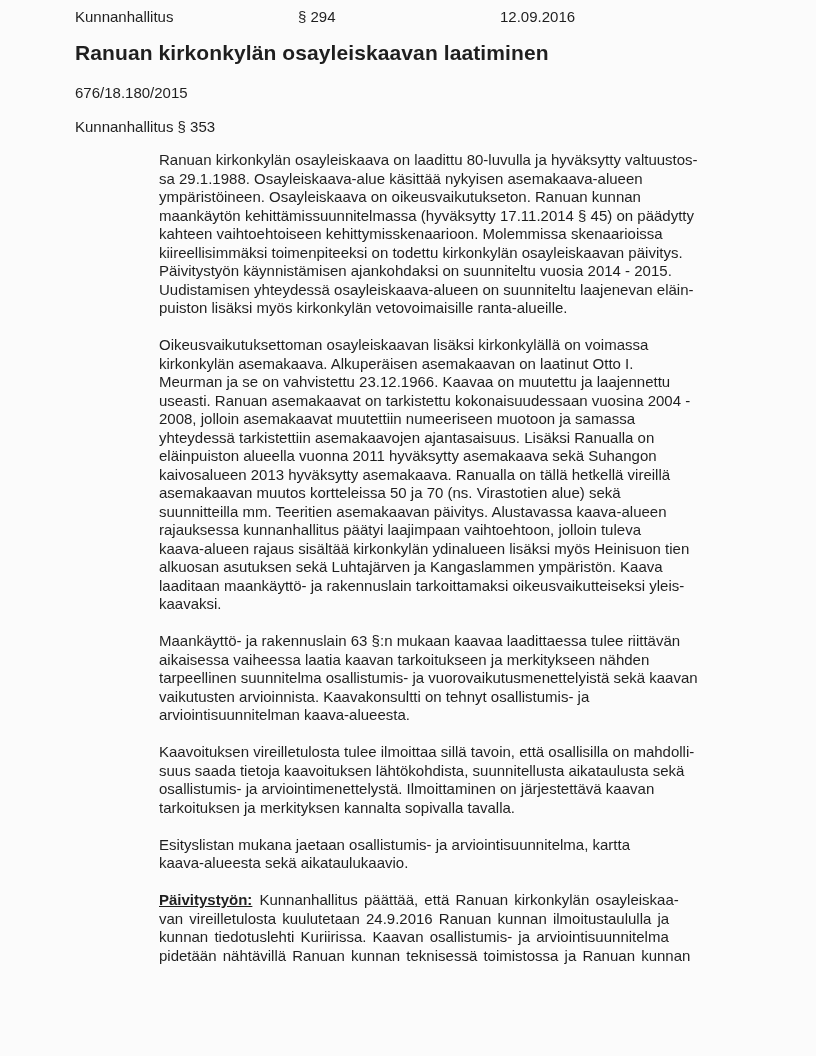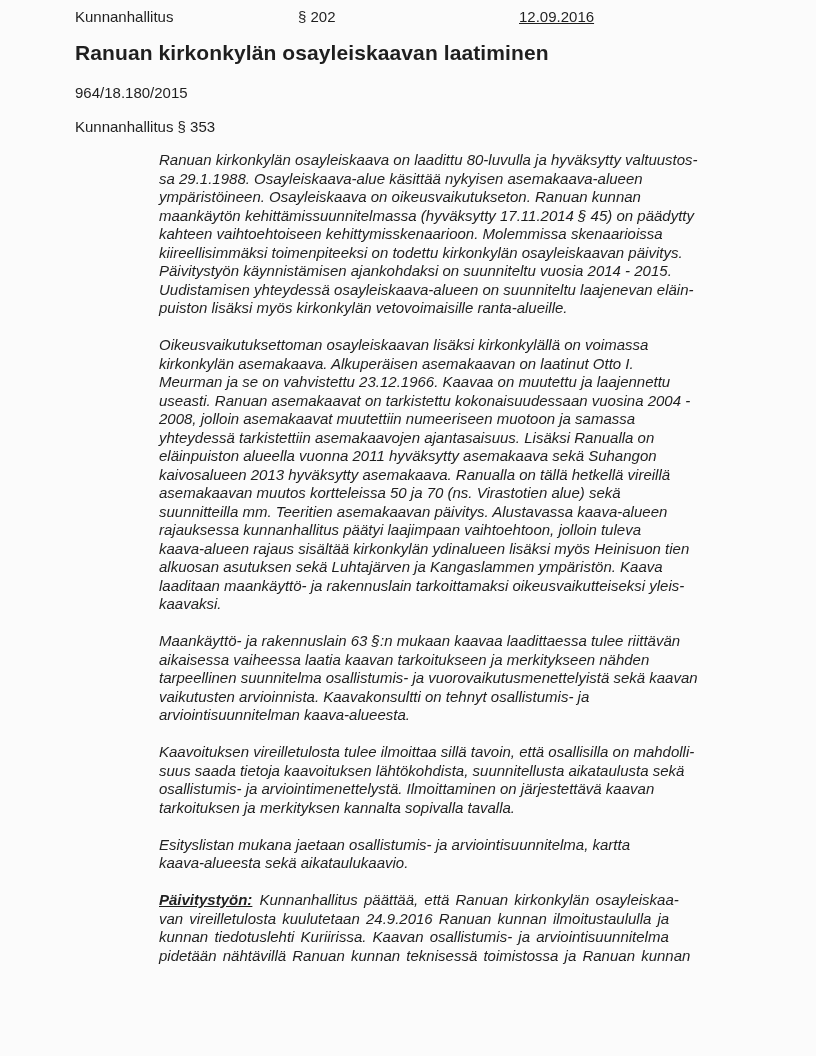--- a/index.html
+++ b/index.html
@@ -12,62 +12,61 @@
     font-size: 15px;
     line-height: 18.5px;
     overflow: hidden;
     box-sizing: border-box;
     padding-top: 8px;
   }
   .doc-header { position: relative; height: 19px; }
   .doc-header span { position: absolute; top: 0; white-space: nowrap; }
   .hdr-organ { left: 75px; }
   .hdr-section { left: 298px; }
-  .hdr-date { left: 519px; text-decoration: underline; }
+  .hdr-date { left: 500px; }
 
   .doc-title {
     margin: 15px 0 0 75px;
     font-size: 21px;
     line-height: 22px;
     font-weight: bold;
     letter-spacing: 0.1px;
   }
   .case-number { margin: 20px 0 0 75px; line-height: 18px; }
   .section-ref { margin: 16px 0 0 75px; line-height: 18px; }
 
   .doc-body {
     margin: 15px 0 16px 159px;
     width: 612px;
-    font-style: italic;
   }
   .para {
     white-space: pre-line;
     margin: 0 0 18.5px 0;
   }
   .para:last-child { margin-bottom: 0; }
   .para.decision { word-spacing: 2px; }
   .decision-label {
     font-weight: bold;
     text-decoration: underline;
     margin-right: 7px;
     white-space: nowrap;
   }
 </style>
 </head>
 <body>
 
 <div class="doc-header">
   <span class="hdr-organ">Kunnanhallitus</span>
-  <span class="hdr-section">§ 202</span>
+  <span class="hdr-section">§ 294</span>
   <span class="hdr-date">12.09.2016</span>
 </div>
 
 <h1 class="doc-title">Ranuan kirkonkylän osayleiskaavan laatiminen</h1>
 
-<div class="case-number">964/18.180/2015</div>
+<div class="case-number">676/18.180/2015</div>
 
 <div class="section-ref">Kunnanhallitus § 353</div>
 
 <div class="doc-body">
   <p class="para">Ranuan kirkonkylän osayleiskaava on laadittu 80-luvulla ja hyväksytty valtuustos-
 sa 29.1.1988. Osayleiskaava-alue käsittää nykyisen asemakaava-alueen
 ympäristöineen. Osayleiskaava on oikeusvaikutukseton. Ranuan kunnan
 maankäytön kehittämissuunnitelmassa (hyväksytty 17.11.2014 § 45) on päädytty
 kahteen vaihtoehtoiseen kehittymisskenaarioon. Molemmissa skenaarioissa
 kiireellisimmäksi toimenpiteeksi on todettu kirkonkylän osayleiskaavan päivitys.

